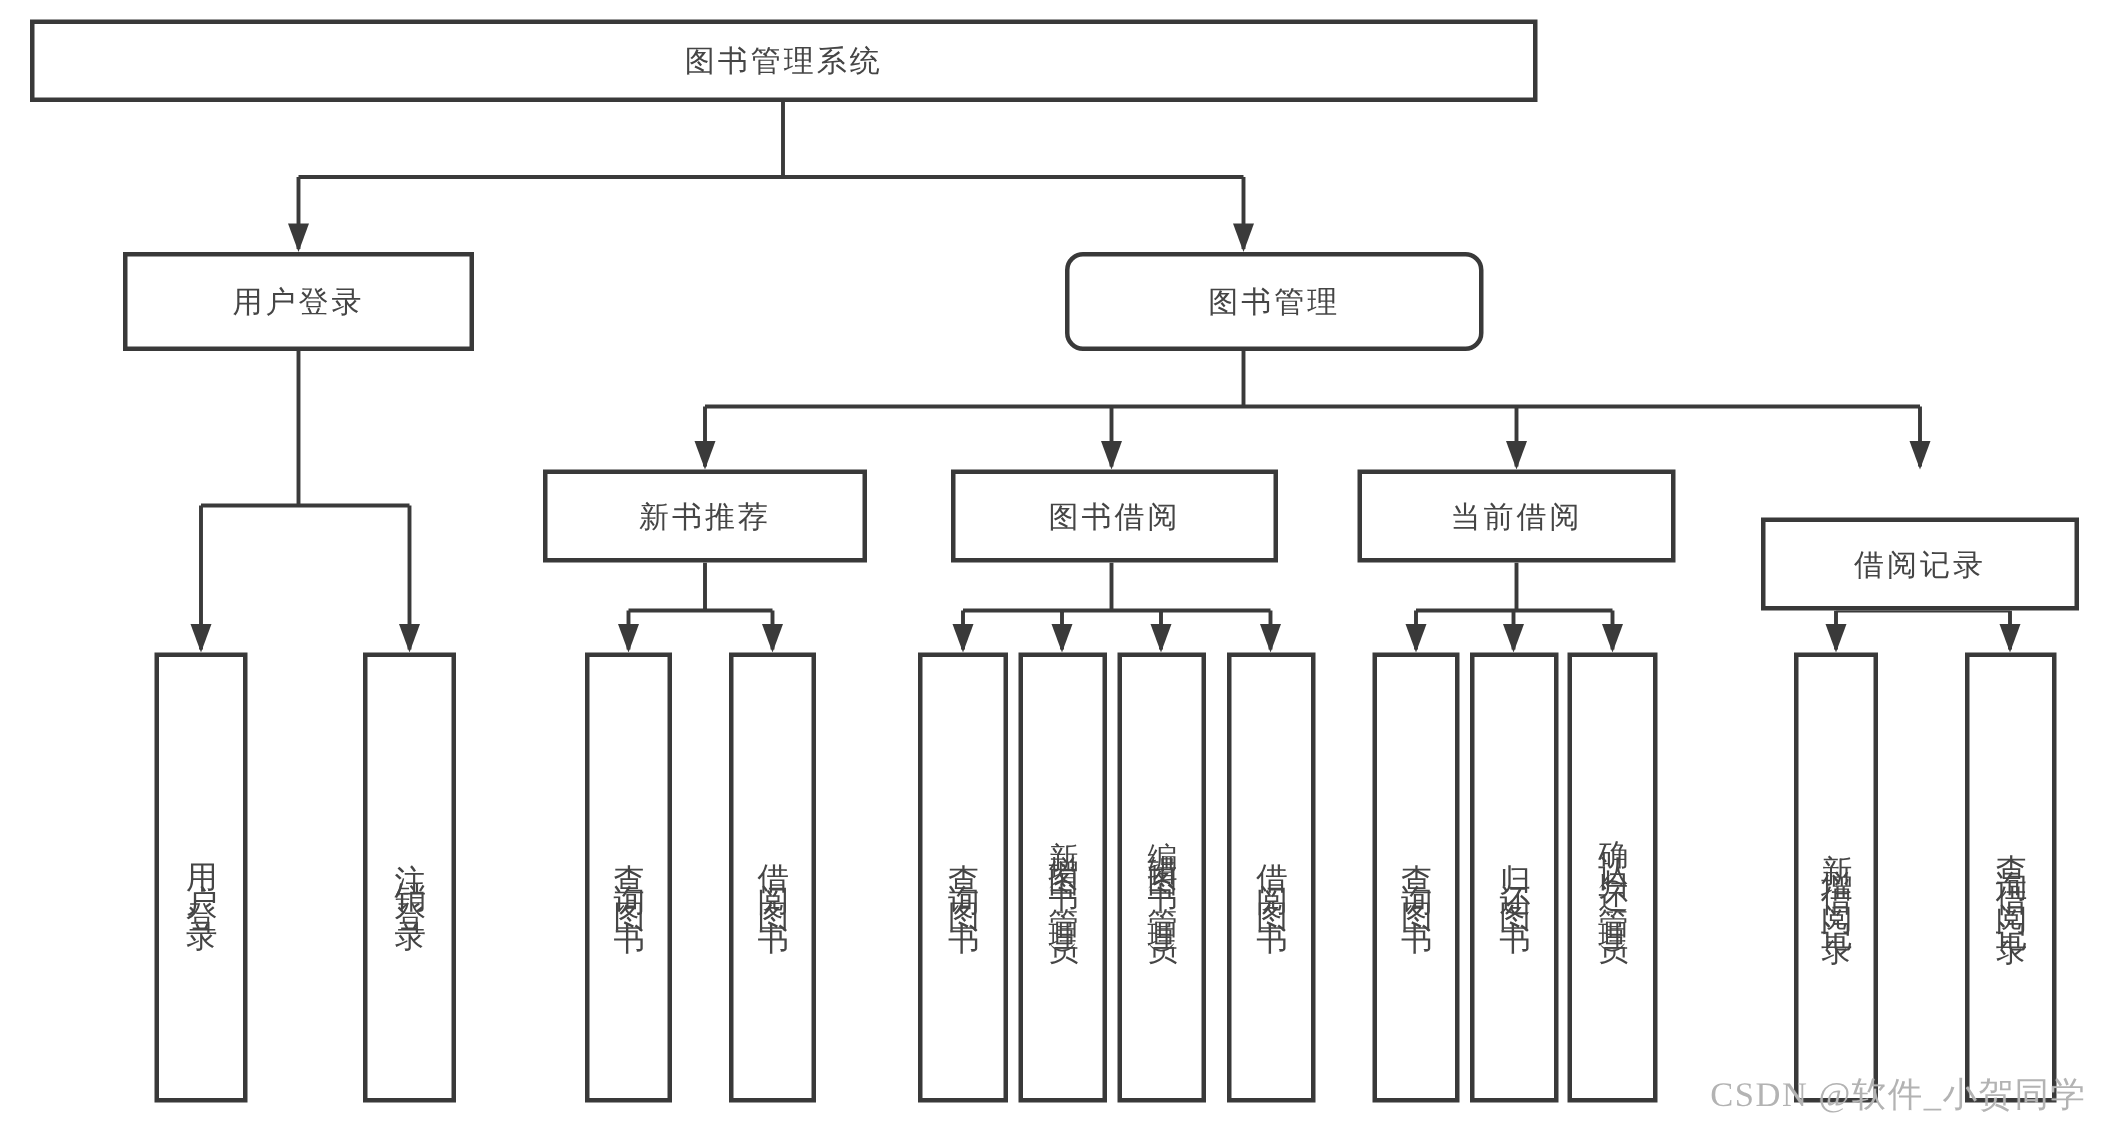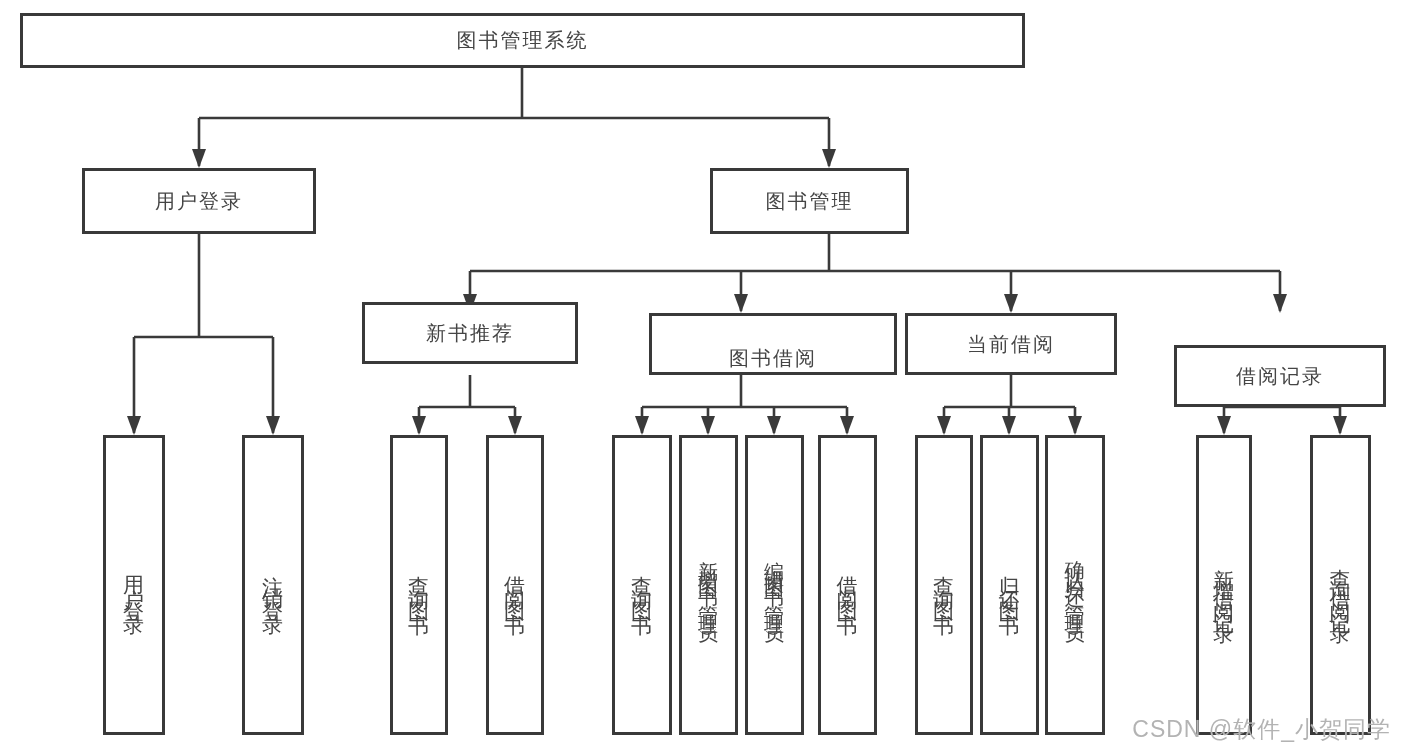--- a/index.html
+++ b/index.html
@@ -5,21 +5,21 @@
   :root{
     --line:#3a3a3a;
     --border:#393939;
     --text:#454545;
     --bg:#ffffff;
     --wm:#b3b3b3;
   }
   html,body{margin:0;padding:0;background:var(--bg);}
   body{font-family:"Liberation Sans","DejaVu Sans",sans-serif;}
   .stage{
-    position:relative;width:1405px;height:747px;background:var(--bg);overflow:hidden;
+    position:relative;width:1405px;height:747px;background:var(--bg);overflow:hidden;font-family:Liberation Serif, serif;
   }
   .connectors{position:absolute;left:0;top:0;z-index:1;}
   .node{
     position:absolute;box-sizing:border-box;background:#fff;
     border:3px solid var(--border);color:var(--text);
     display:flex;align-items:center;justify-content:center;
     z-index:2;
   }
   .node.hdr{font-size:20px;letter-spacing:2px;font-weight:400;}
   .leaf-text{
@@ -72,28 +72,28 @@
     </g>
   </svg>
 
   <div class="node hdr" style="left:20px;top:13px;width:1005px;height:55px;">
     <span>图书管理系统</span>
   </div>
 
   <div class="node hdr" style="left:82px;top:168px;width:234px;height:66px;">
     <span>用户登录</span>
   </div>
-  <div class="node hdr" style="left:710px;top:168px;width:199px;height:66px;">
+  <div class="node hdr" style="left:710px;top:168px;width:279px;height:66px;border-radius:12px;">
     <span>图书管理</span>
   </div>
 
-  <div class="node hdr" style="left:362px;top:302px;width:216px;height:62px;">
+  <div class="node hdr" style="left:362px;top:313px;width:216px;height:62px;">
     <span>新书推荐</span>
   </div>
-  <div class="node hdr" style="left:649px;top:313px;width:248px;height:62px;align-items:flex-end;">
+  <div class="node hdr" style="left:634px;top:313px;width:218px;height:62px;">
     <span>图书借阅</span>
   </div>
   <div class="node hdr" style="left:905px;top:313px;width:212px;height:62px;">
     <span>当前借阅</span>
   </div>
   <div class="node hdr" style="left:1174px;top:313px;width:212px;height:62px;margin-top:32px;">
     <span>借阅记录</span>
   </div>
 
   <div class="node" style="left:103px;top:435px;width:62px;height:300px;">

